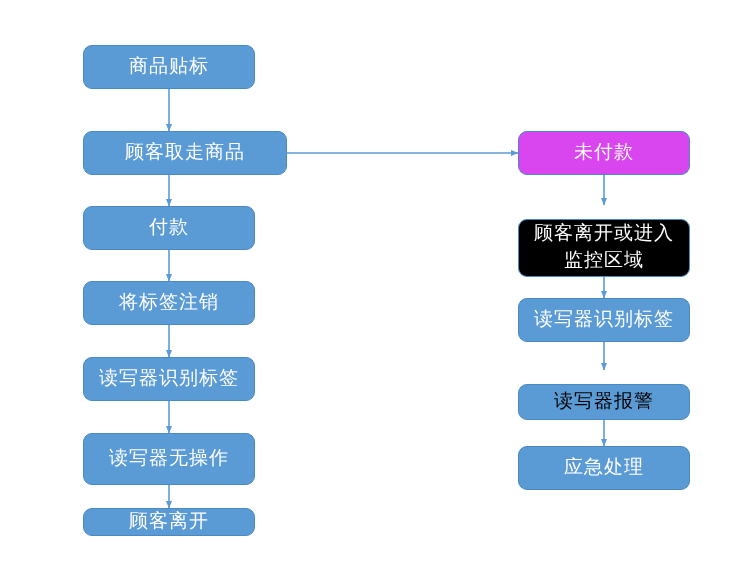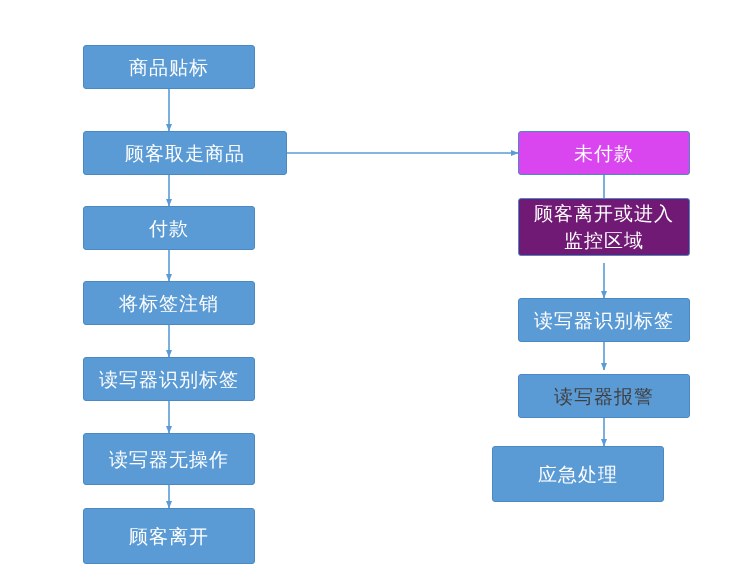--- a/index.html
+++ b/index.html
@@ -25,27 +25,27 @@
     top: 0;
     width: 753px;
     height: 585px;
     pointer-events: none;
   }
   .node {
     position: absolute;
     box-sizing: border-box;
     background: #5B9BD5;
     border: 1px solid #4A89C4;
-    border-radius: 3px;
+    border-radius: 9px;
     color: #ffffff;
     display: flex;
     align-items: center;
     justify-content: center;
     text-align: center;
-    font-family: Liberation Sans, sans-serif;
+    font-family: Liberation Mono, monospace;
     font-size: 19px;
     line-height: 27px;
     letter-spacing: 1px;
     font-weight: 400;
     white-space: pre-line;
     user-select: none;
   }
 </style>
 </head>
 <body>
@@ -71,21 +71,21 @@
         <line x1="604" y1="414" x2="604" y2="446" stroke="#5B9BD5" stroke-width="1.6" marker-end="url(#arrowhead)"></line>
       </g>
   </svg>
   <div id="node-layer">
       <div class="node" style="left: 83px; top: 45px; width: 172px; height: 44px; background: rgb(91, 155, 213); border-color: rgb(74, 137, 196); color: rgb(255, 255, 255);">商品贴标</div>
       <div class="node" style="left: 83px; top: 131px; width: 204px; height: 44px; background: rgb(91, 155, 213); border-color: rgb(74, 137, 196); color: rgb(255, 255, 255);">顾客取走商品</div>
       <div class="node" style="left: 83px; top: 206px; width: 172px; height: 44px; background: rgb(91, 155, 213); border-color: rgb(74, 137, 196); color: rgb(255, 255, 255); text-align: right;">付款</div>
       <div class="node" style="left: 83px; top: 281px; width: 172px; height: 44px; background: rgb(91, 155, 213); border-color: rgb(74, 137, 196); color: rgb(255, 255, 255);">将标签注销</div>
       <div class="node" style="left: 83px; top: 357px; width: 172px; height: 44px; background: rgb(91, 155, 213); border-color: rgb(74, 137, 196); color: rgb(255, 255, 255);">读写器识别标签</div>
       <div class="node" style="left: 83px; top: 433px; width: 172px; height: 52px; background: rgb(91, 155, 213); border-color: rgb(74, 137, 196); color: rgb(255, 255, 255);">读写器无操作</div>
-      <div class="node" style="left: 83px; top: 508px; width: 172px; height: 56px; background: rgb(91, 155, 213); border-color: rgb(74, 137, 196); color: rgb(255, 255, 255);">顾客离开</div>
+      <div class="node" style="left: 83px; top: 508px; width: 172px; height: 28px; background: rgb(91, 155, 213); border-color: rgb(74, 137, 196); color: rgb(255, 255, 255);">顾客离开</div>
       <div class="node" style="left: 518px; top: 131px; width: 172px; height: 44px; background: #d946ef; border-color: rgb(74, 137, 196); color: rgb(255, 255, 255);">未付款</div>
-      <div class="node" style="left: 518px; top: 198px; width: 172px; height: 58px; background: #701a75; border-color: rgb(74, 137, 196); color: rgb(255, 255, 255);">顾客离开或进入
+      <div class="node" style="left: 518px; top: 219px; width: 172px; height: 58px; background: #000000; border-color: rgb(74, 137, 196); color: rgb(255, 255, 255);">顾客离开或进入
 监控区域</div>
       <div class="node" style="left: 518px; top: 298px; width: 172px; height: 44px; background: rgb(91, 155, 213); border-color: rgb(74, 137, 196); color: rgb(255, 255, 255);">读写器识别标签</div>
-      <div class="node" style="left: 518px; top: 374px; width: 172px; height: 44px; background: rgb(91, 155, 213); border-color: rgb(74, 137, 196); color: #404040;">读写器报警</div>
-      <div class="node" style="left: 492px; top: 446px; width: 172px; height: 56px; background: rgb(91, 155, 213); border-color: rgb(74, 137, 196); color: rgb(255, 255, 255);">应急处理</div>
+      <div class="node" style="left: 518px; top: 384px; width: 172px; height: 36px; background: rgb(91, 155, 213); border-color: rgb(74, 137, 196); color: #000000;">读写器报警</div>
+      <div class="node" style="left: 518px; top: 446px; width: 172px; height: 44px; background: rgb(91, 155, 213); border-color: rgb(74, 137, 196); color: rgb(255, 255, 255);">应急处理</div>
     </div>
 </div>
 
 </body></html>

